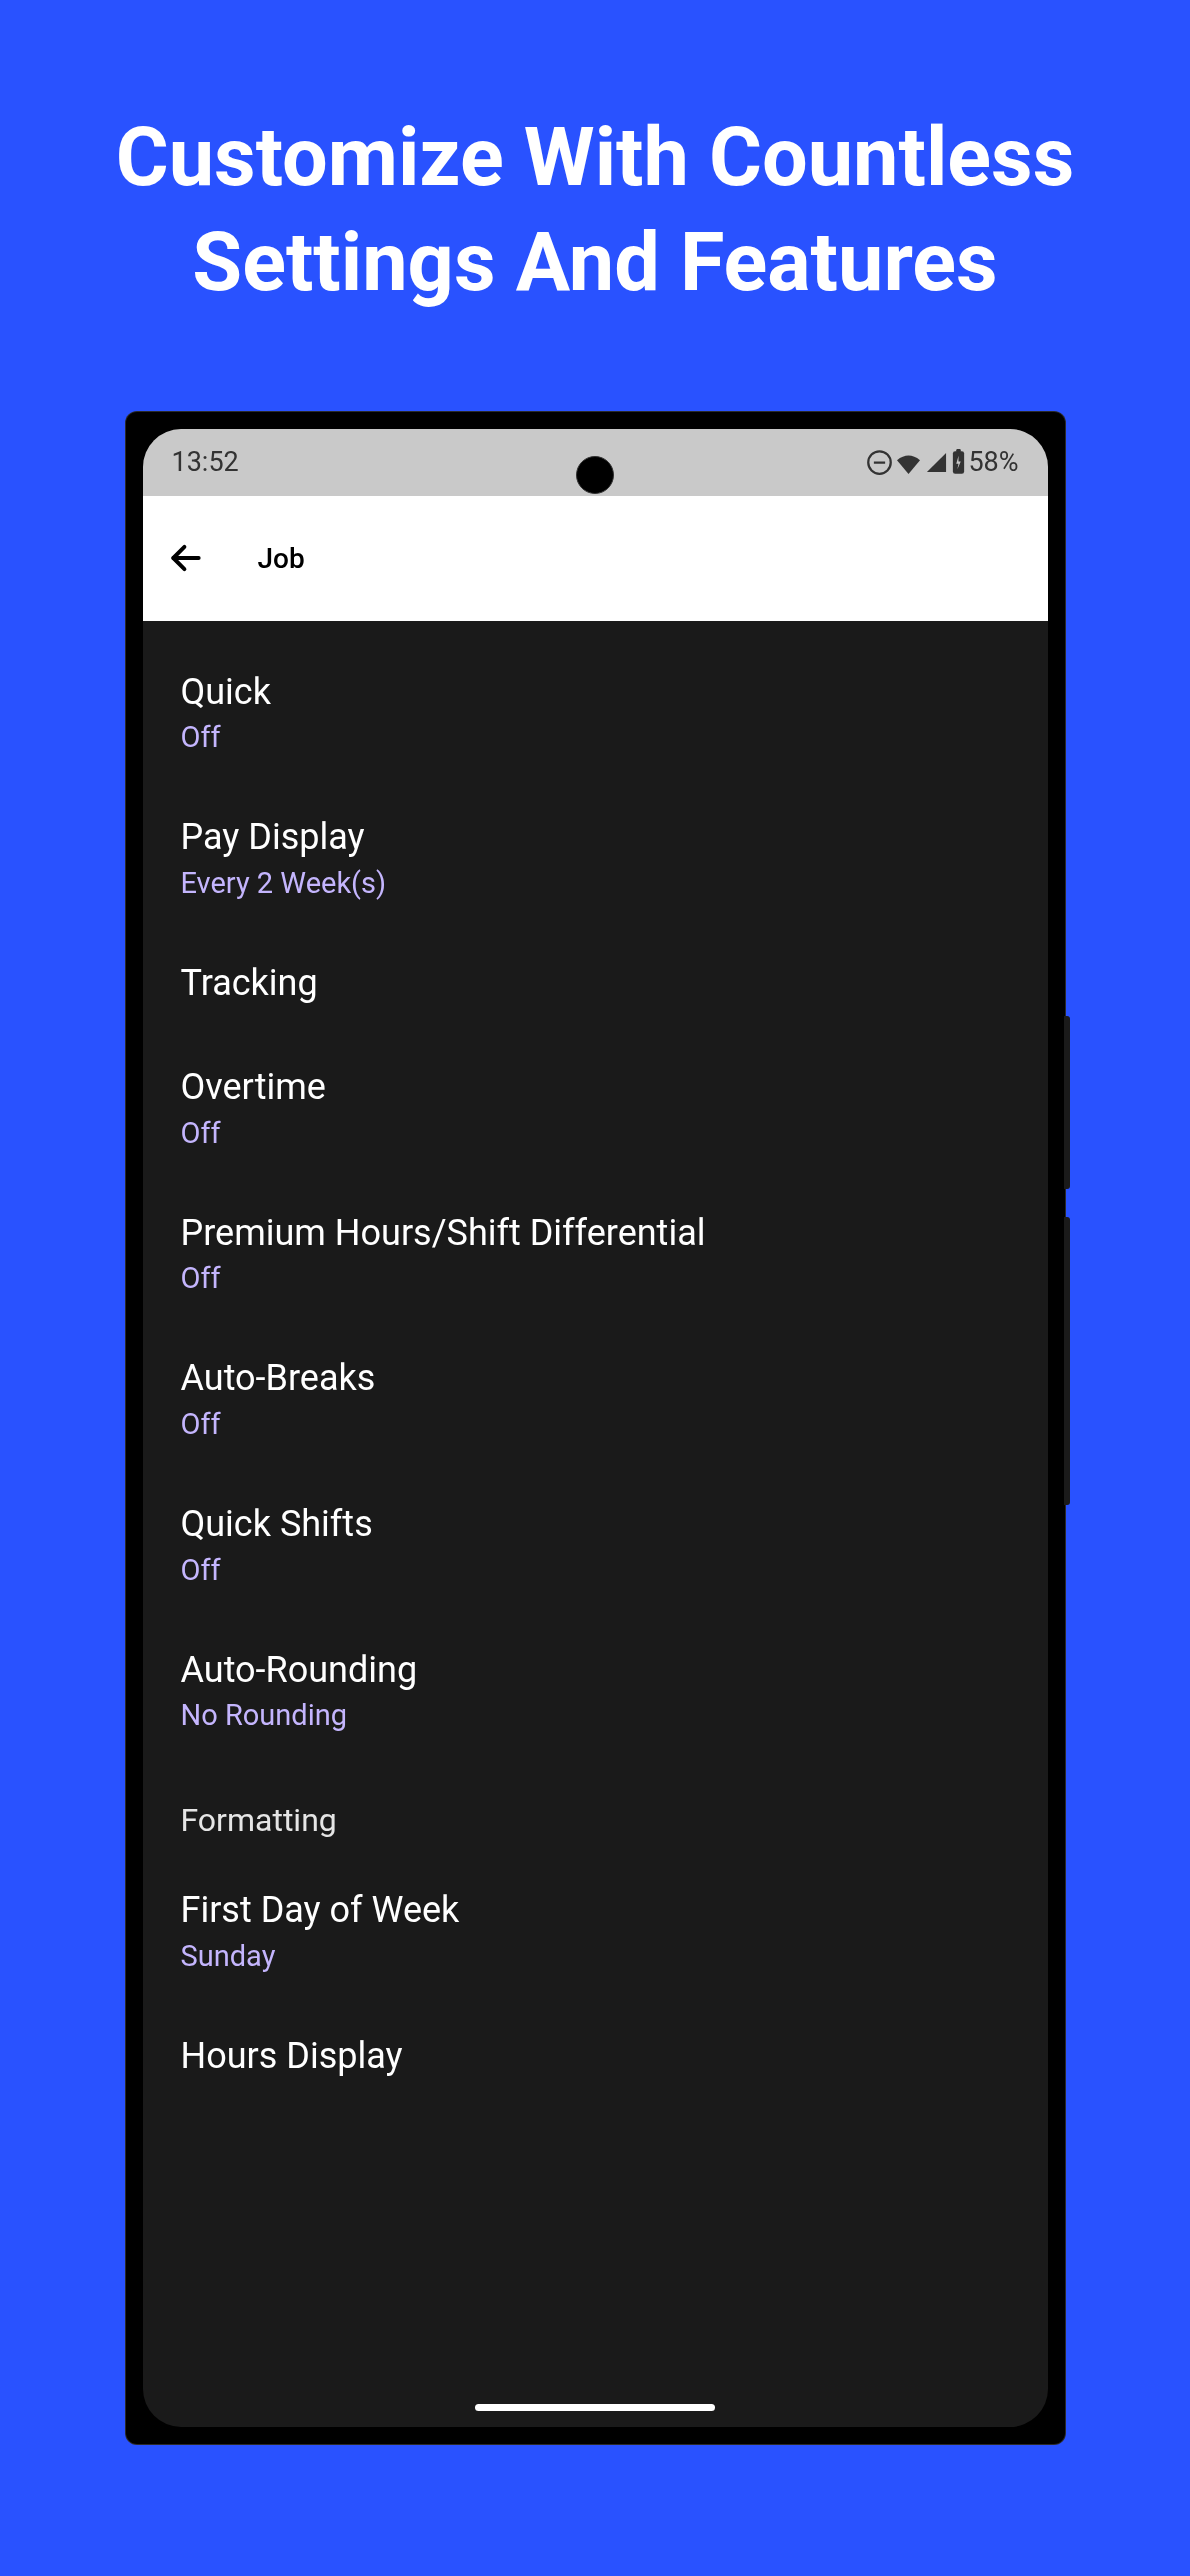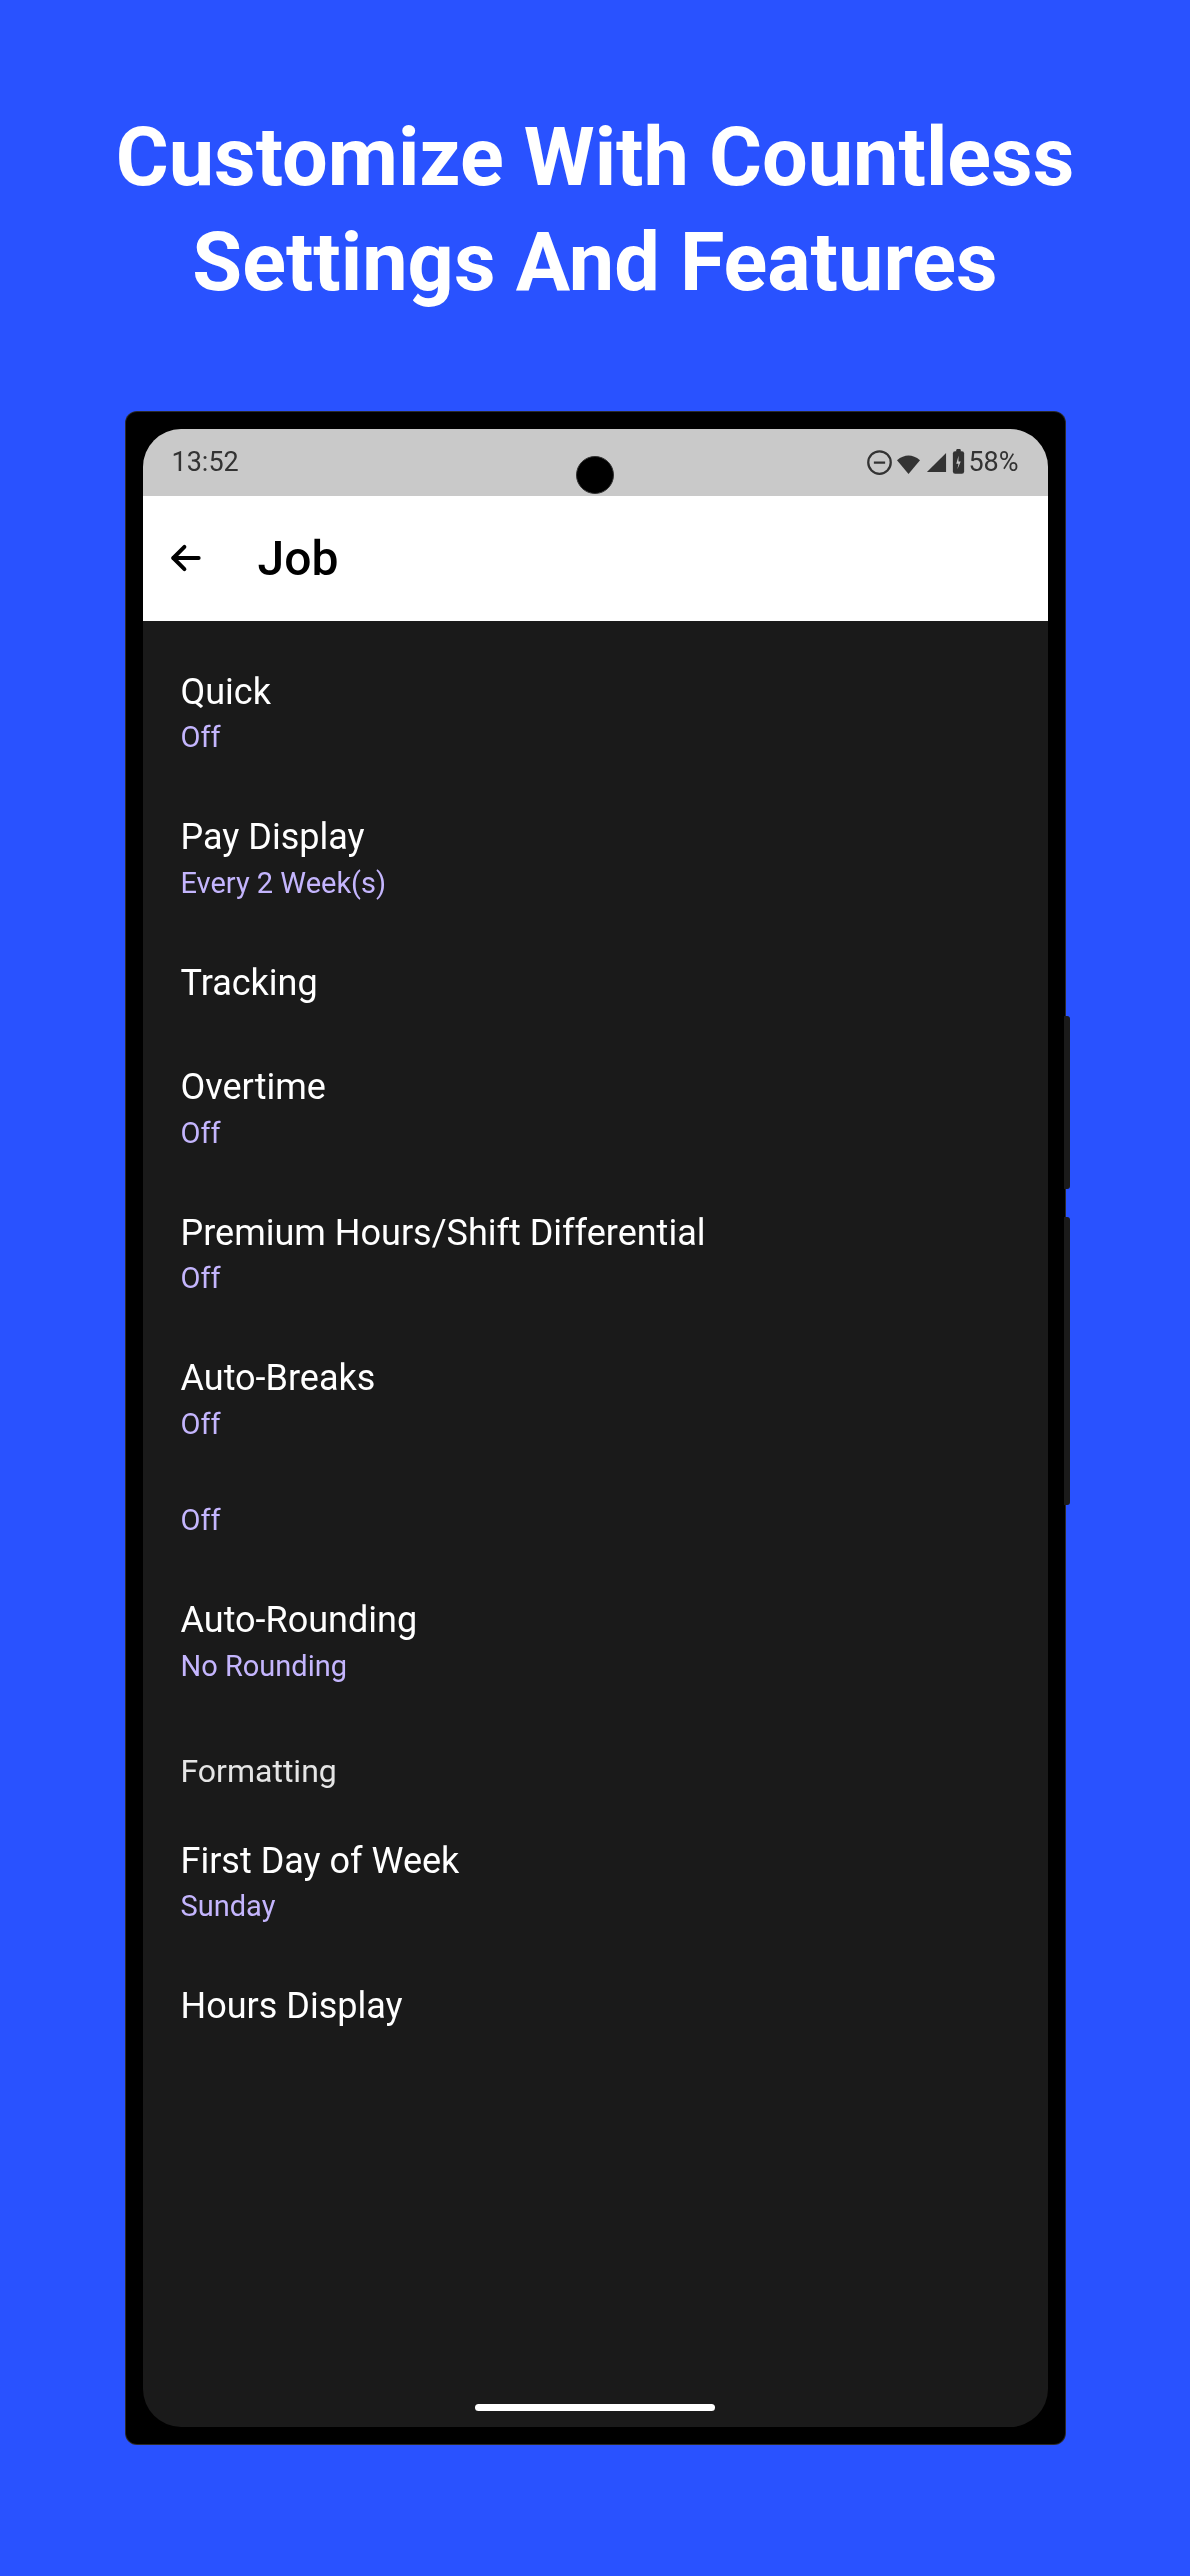--- a/index.html
+++ b/index.html
@@ -97,21 +97,21 @@
   .back-arrow {
     width: 48px;
     height: 48px;
     display: flex;
     align-items: center;
     justify-content: center;
     cursor: pointer;
   }
   
   .app-title {
-    font-size: 48px;
+    font-size: 28px;
     font-weight: 500;
     color: #000;
   }
   
   .settings-list {
     background: #1a1a1a;
     padding: 19px 0;
   }
   
   .setting-item {
@@ -251,20 +251,21 @@
         <div class="setting-title">Premium Hours/Shift Differential</div>
         <div class="setting-subtitle">Off</div>
       </div>
 
       <div class="setting-item">
         <div class="setting-title">Auto-Breaks</div>
         <div class="setting-subtitle">Off</div>
       </div>
 
       <div class="setting-item">
+        <div class="setting-title">Quick Shifts</div>
         <div class="setting-subtitle">Off</div>
       </div>
 
       <div class="setting-item">
         <div class="setting-title">Auto-Rounding</div>
         <div class="setting-subtitle">No Rounding</div>
       </div>
 
       <div class="section-header">Formatting</div>
 

